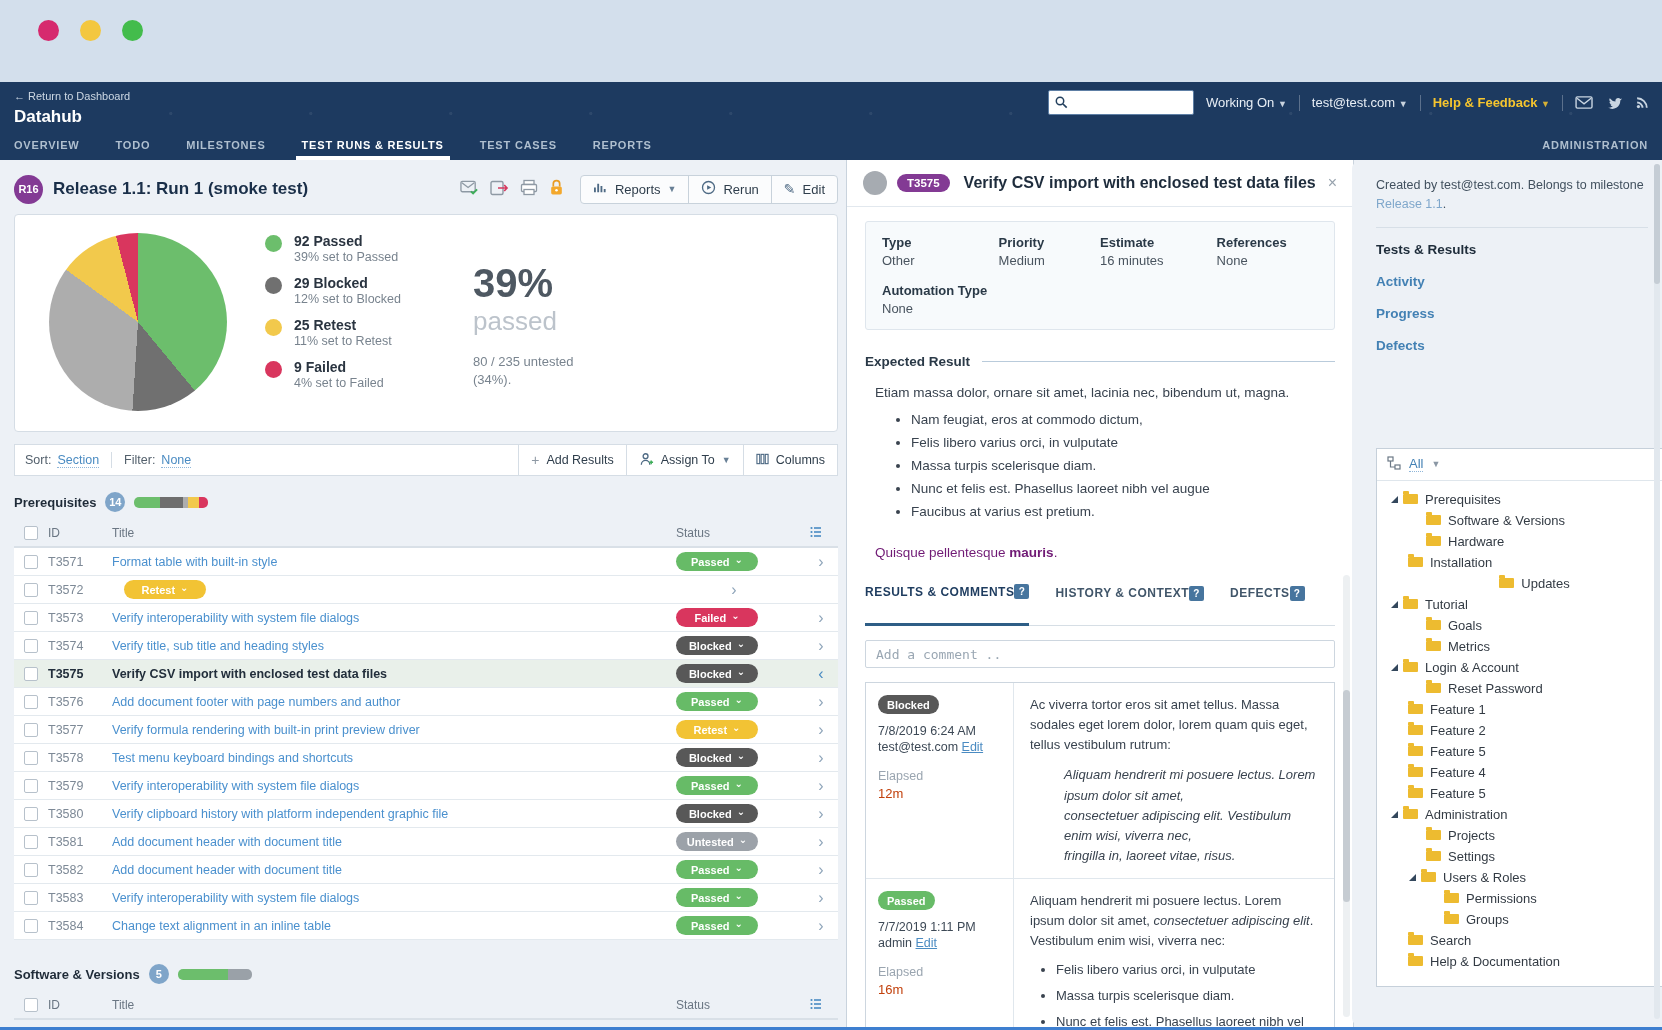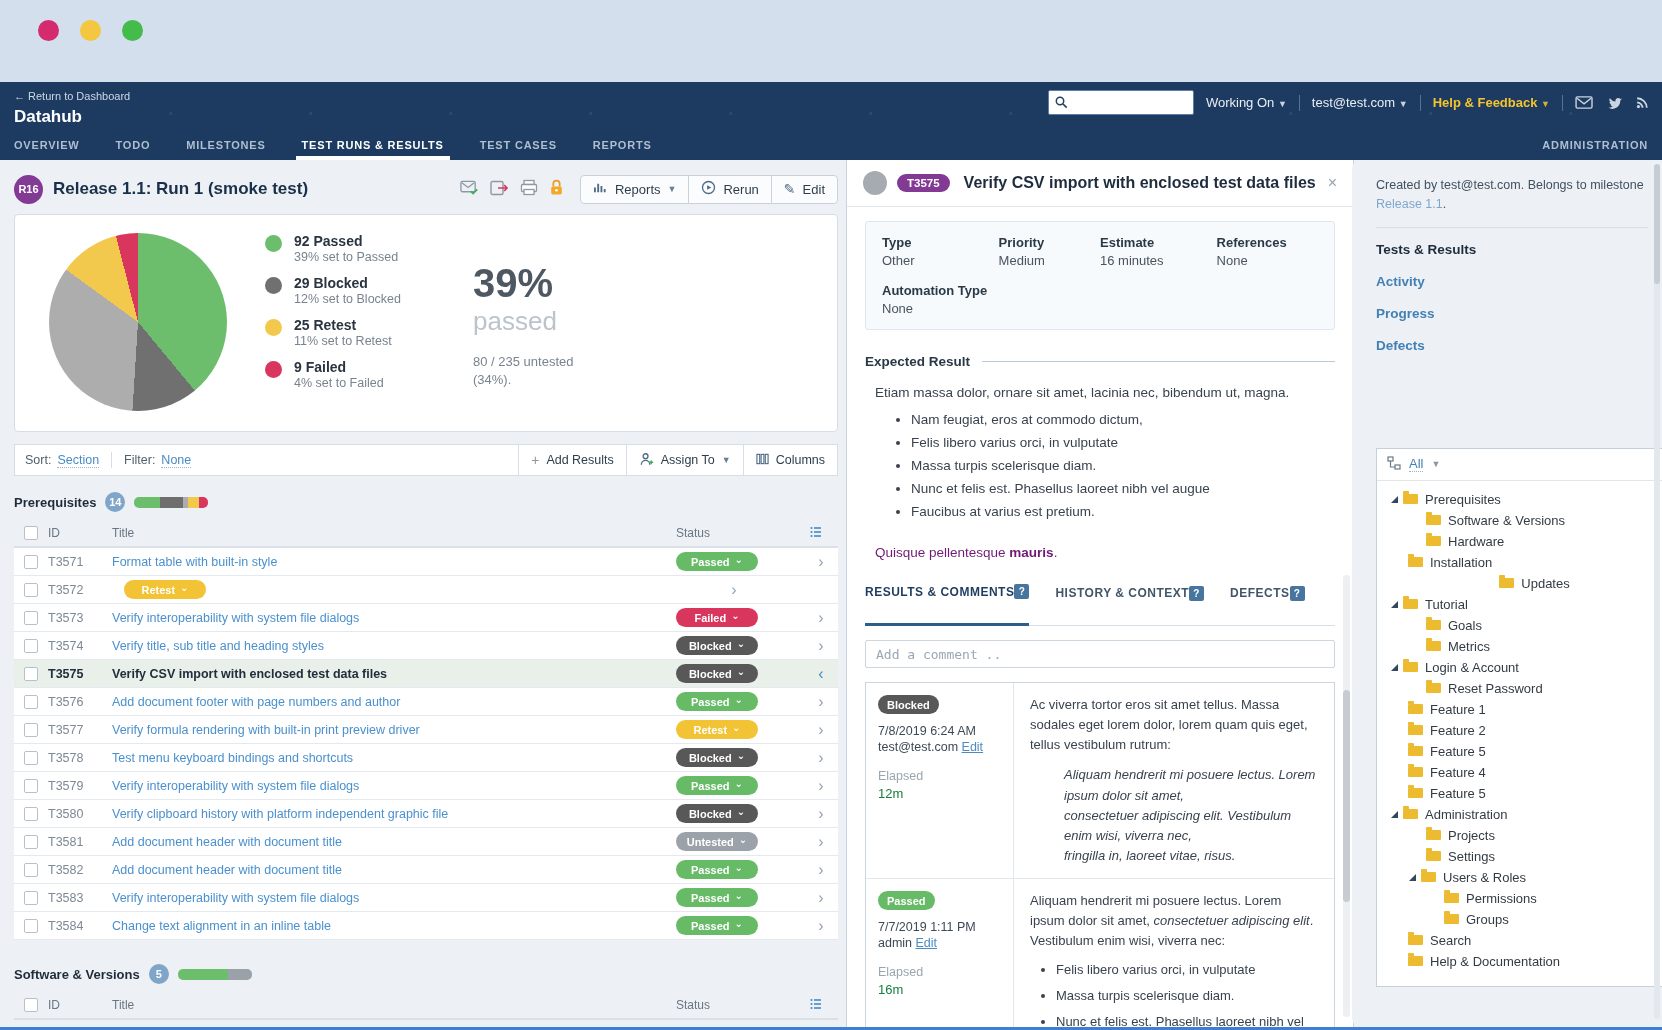--- a/index.html
+++ b/index.html
@@ -109,21 +109,21 @@
            font-family:"DejaVu Sans Mono",monospace;font-size:13px;color:#6E7B88;box-sizing:border-box;background:#fff;outline:none;}
   .comment::placeholder{color:#9AA7B3;}
   .results{margin-top:14px;border:1px solid #CDD6DF;}
   .entry{display:grid;grid-template-columns:148px 1fr;border-top:1px solid #E0E7ED;}
   .entry:first-child{border-top:none;}
   .e-left{padding:12px;border-right:1px solid #E0E7ED;}
   .e-date{margin-top:10px;font-size:12.5px;color:#3D4956;}
   .e-auth{font-size:12.5px;color:#3D4956;margin-top:2px;}
   .e-auth a{color:#4A8BC2;text-decoration:underline;}
   .e-el-lbl{margin-top:15px;font-size:12.5px;color:#9AA5B0;}
-  .e-el-val{margin-top:3px;font-size:13px;color:#15803d;}
+  .e-el-val{margin-top:3px;font-size:13px;color:#c2410c;}
   .e-right{padding:12px 16px;font-size:13px;color:#39434F;line-height:1.55;}
   .quote{margin:10px 0 0 34px;font-style:italic;white-space:pre-line;}
   .e-ul{margin:8px 0 0 0;padding-left:26px;}
   .e-ul li{margin-bottom:6px;}
   .mp-sb{position:absolute;right:3px;top:415px;bottom:10px;width:7px;background:#EDF0F2;border-radius:4px;}
   .mp-sb-thumb{position:absolute;top:26%;height:48%;width:100%;background:#C6CCD2;border-radius:4px;}
   
   .sb{position:absolute;left:1352px;top:0;right:0;bottom:0;background:#EDF1F6;padding:12px 0 0 24px;box-sizing:border-box;border-radius:9px;}
   .created{font-size:12.5px;color:#41505E;line-height:1.55;width:272px;}
   .created a{color:#7FA7CB;text-decoration:none;}

